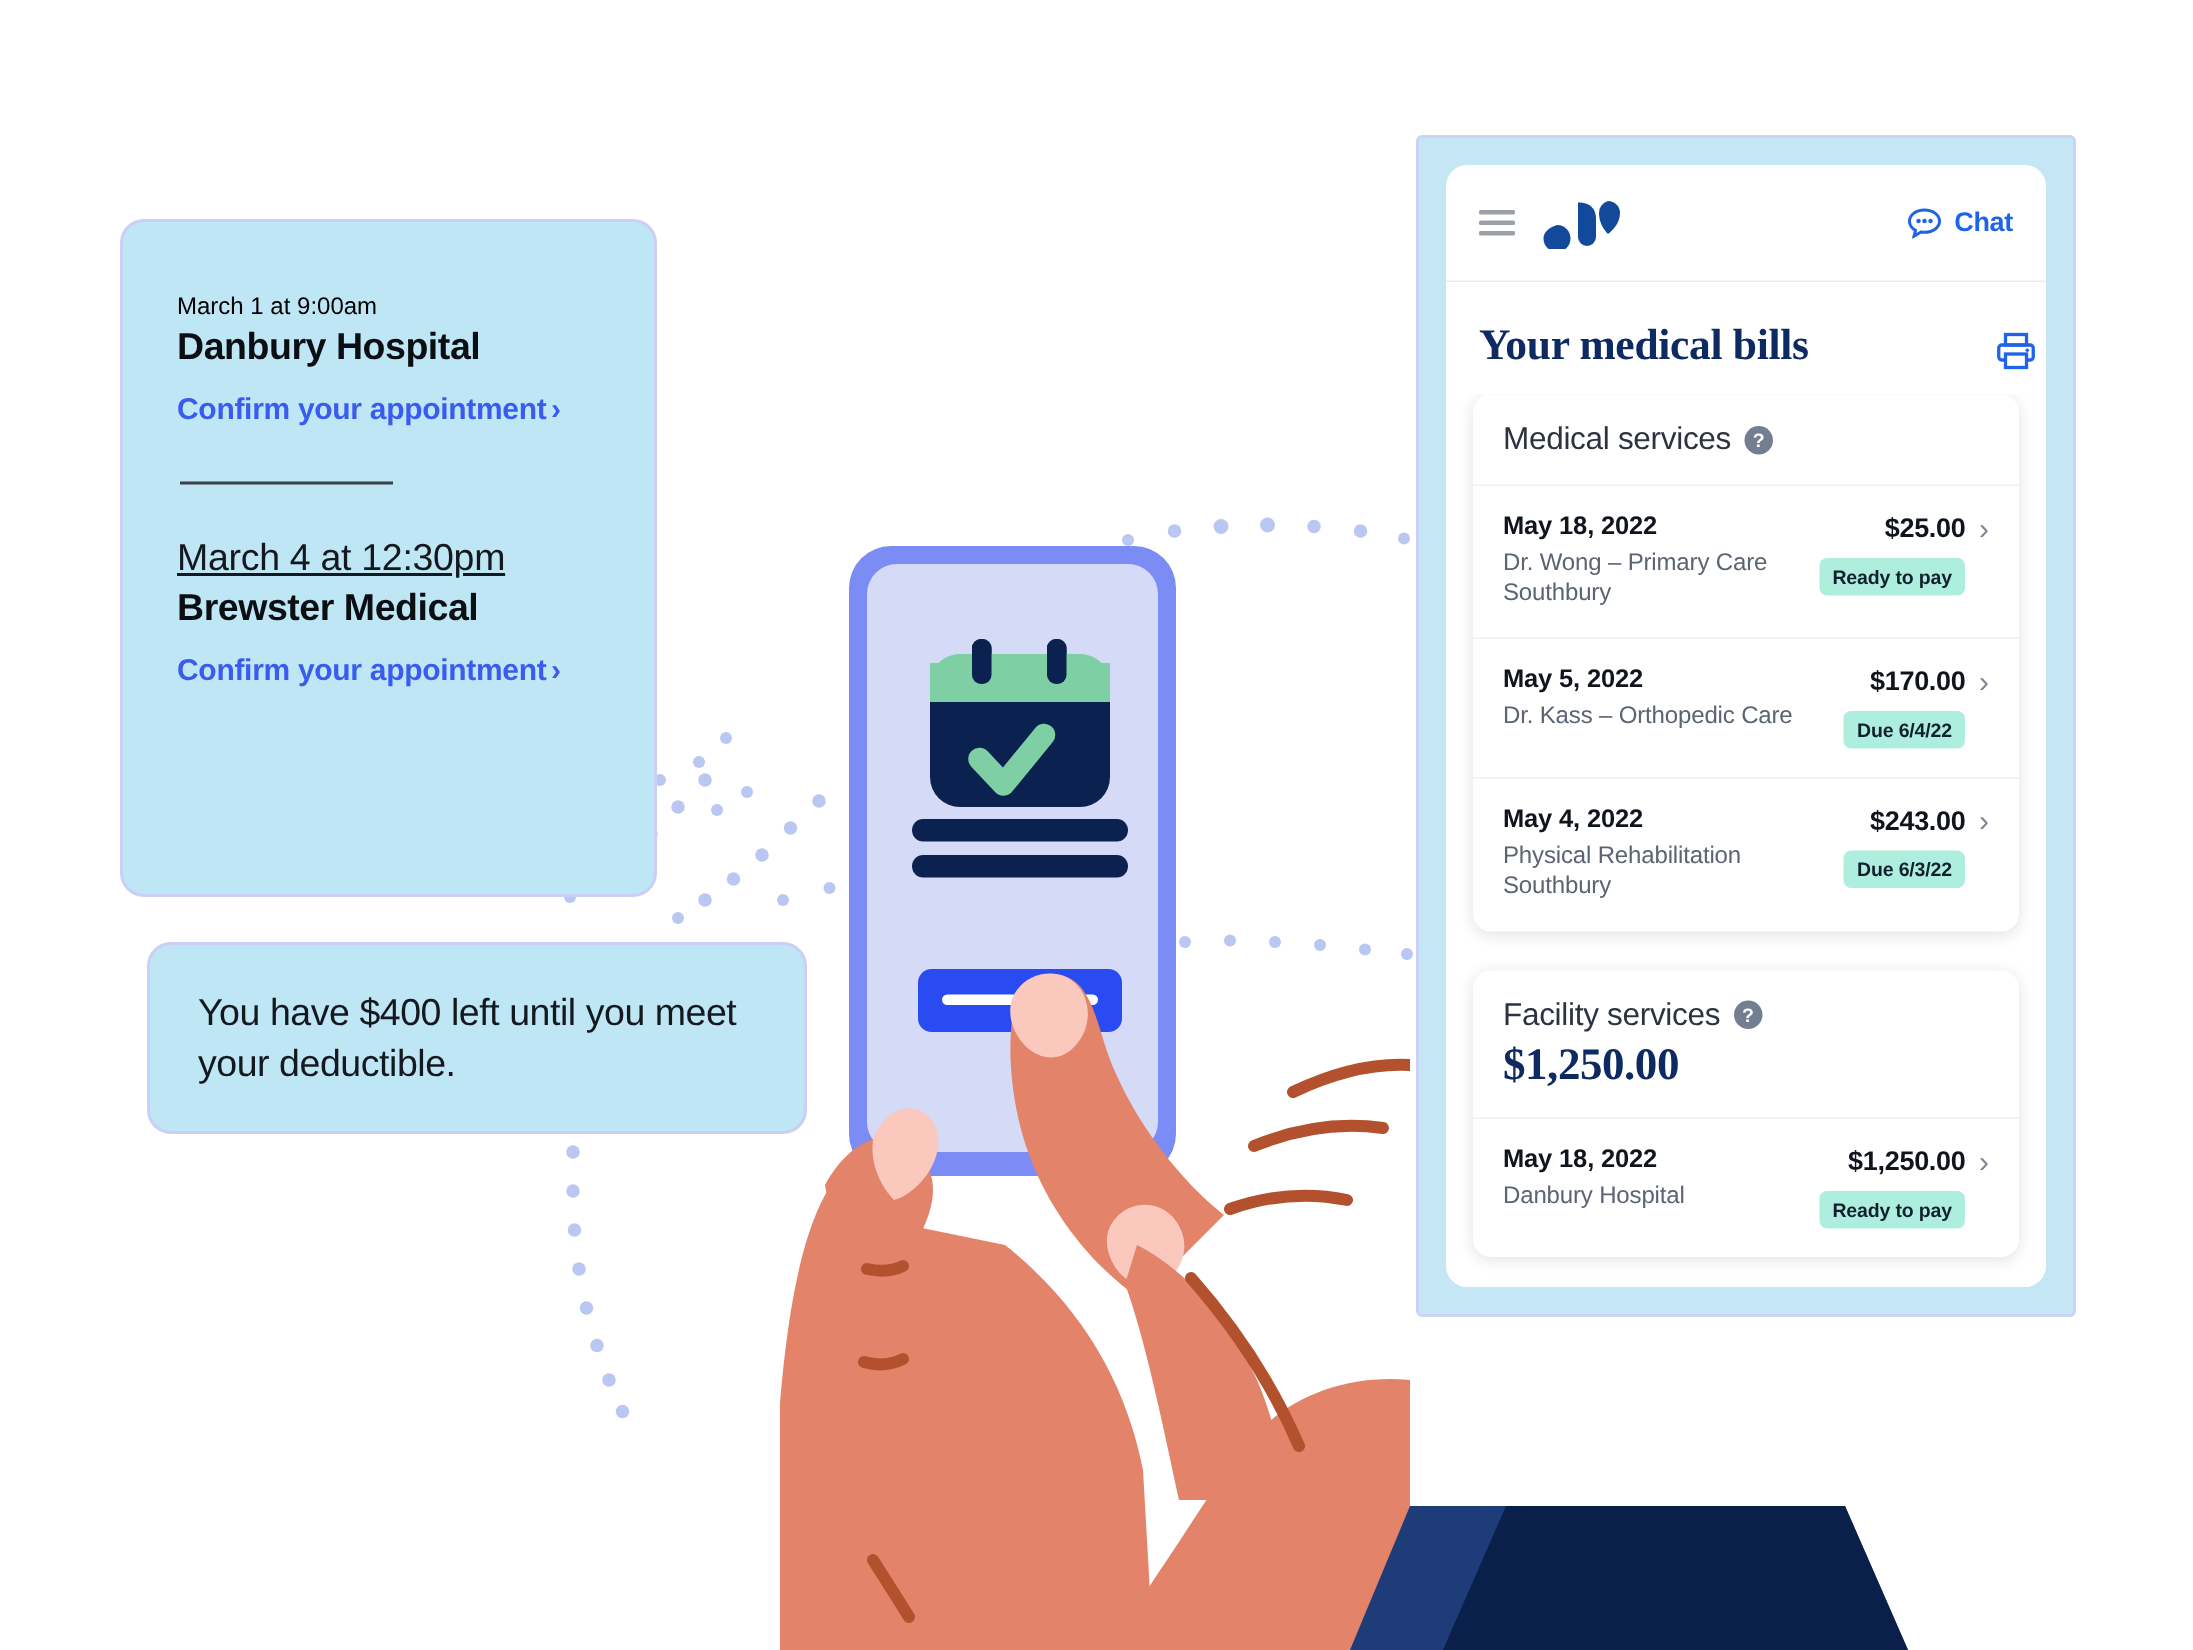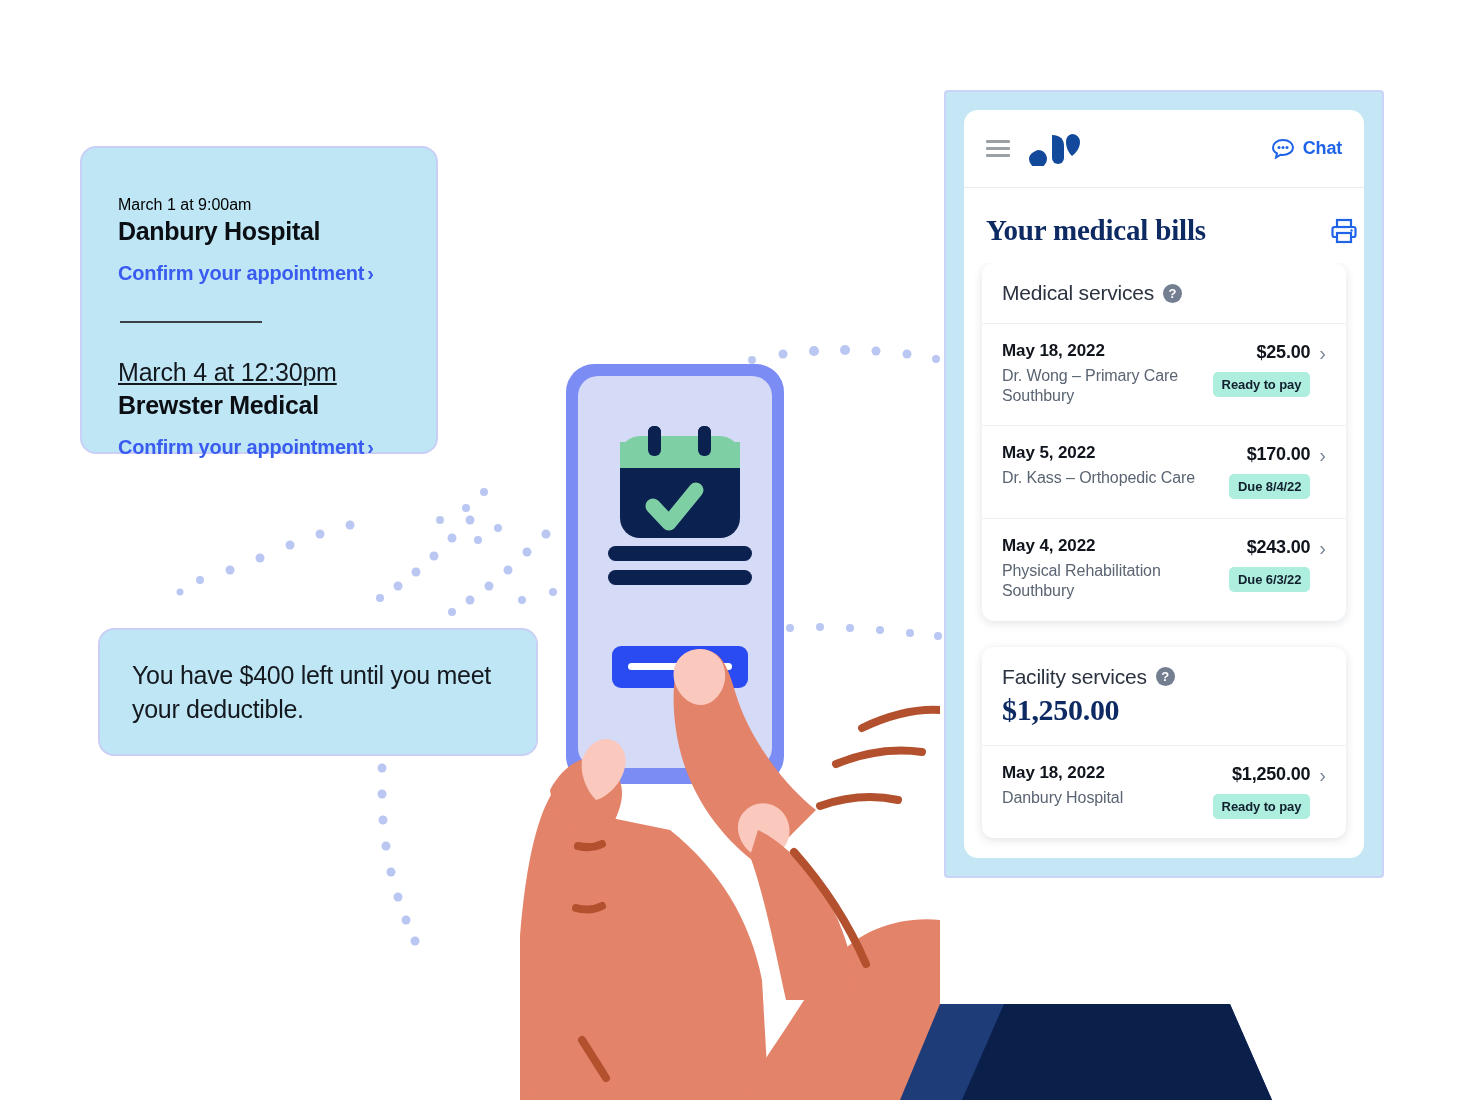--- a/index.html
+++ b/index.html
@@ -12,21 +12,21 @@
   }
   .stage { position: absolute; inset: 0; }
 
   
   .bubble {
     position: absolute;
     background: #BFE6F5;
     border: 2px solid #C9CFF5;
     border-radius: 16px;
   }
-  #appointments-card { left: 80px; top: 146px; width: 358px; height: 308px; padding: 48px 36px 0 36px; }
+  #appointments-card { left: 80px; top: 146px; width: 358px; height: 452px; padding: 48px 36px 0 36px; }
   #deductible-card   { left: 98px; top: 628px; width: 440px; height: 128px; padding: 28px 32px; }
 
   .appt-block { }
   .appt-when  { font-size: 25px; color: #14181F; letter-spacing: -0.2px; line-height: 1.26; text-decoration: underline; }
   .appt-where { font-size: 25px; color: #0B0E13; font-weight: bold; letter-spacing: -0.3px; line-height: 1.3; margin-top: 1px; }
   .appt-link  {
     display: block; margin-top: 14px;
     font-size: 20px; font-weight: bold; color: #3A5BF0; letter-spacing: -0.2px;
     text-decoration: none; cursor: pointer;
   }
@@ -54,21 +54,21 @@
   .app-header {
     height: 78px; flex: none; display: flex; align-items: center;
     padding: 0 22px; border-bottom: 1px solid #E9ECEF;
   }
   .hamburger { width: 24px; height: 17px; display: flex; flex-direction: column; justify-content: space-between; cursor: pointer; }
   .hamburger span { display: block; height: 3px; background: #9AA0A6; border-radius: 1px; }
   .brand-logo { margin-left: 18px; display: flex; align-items: flex-start; }
   .chat-btn { margin-left: auto; display: flex; align-items: center; gap: 8px; cursor: pointer; }
   .chat-label { color: #1F64E8; font-weight: bold; font-size: 18px; letter-spacing: -0.2px; }
 
-  .page-head { flex: none; display: flex; align-items: center; padding: 26px 6px 16px 22px; }
+  .page-head { flex: none; display: flex; align-items: flex-end; padding: 26px 6px 16px 22px; }
   .page-title {
     font-family: "Liberation Serif", serif; font-weight: bold;
     font-size: 29px; color: #0E2A63; letter-spacing: -0.2px;
   }
   .print-btn { margin-left: auto; cursor: pointer; display: flex; }
 
   .bills-scroll { flex: 1; overflow: hidden; padding: 0 18px 18px 18px; }
 
   .bill-card {
     background: #ffffff; border-radius: 12px;
@@ -341,21 +341,21 @@
           </div>
 
           <div class="bill-row">
             <div class="bill-left">
               <div class="bill-date">May 5, 2022</div>
               <div class="bill-desc" style="white-space:pre-line">Dr. Kass – Orthopedic Care</div>
             </div>
             <div class="bill-right">
               <div class="bill-right-inner">
                 <div class="bill-amount">$170.00</div>
-                <div class="bill-badge">Due 8/4/22</div>
+                <div class="bill-badge">Due 6/4/22</div>
               </div>
               <span class="row-chevron">›</span>
             </div>
           </div>
 
           <div class="bill-row">
             <div class="bill-left">
               <div class="bill-date">May 4, 2022</div>
               <div class="bill-desc" style="white-space:pre-line">Physical Rehabilitation
 Southbury</div>

